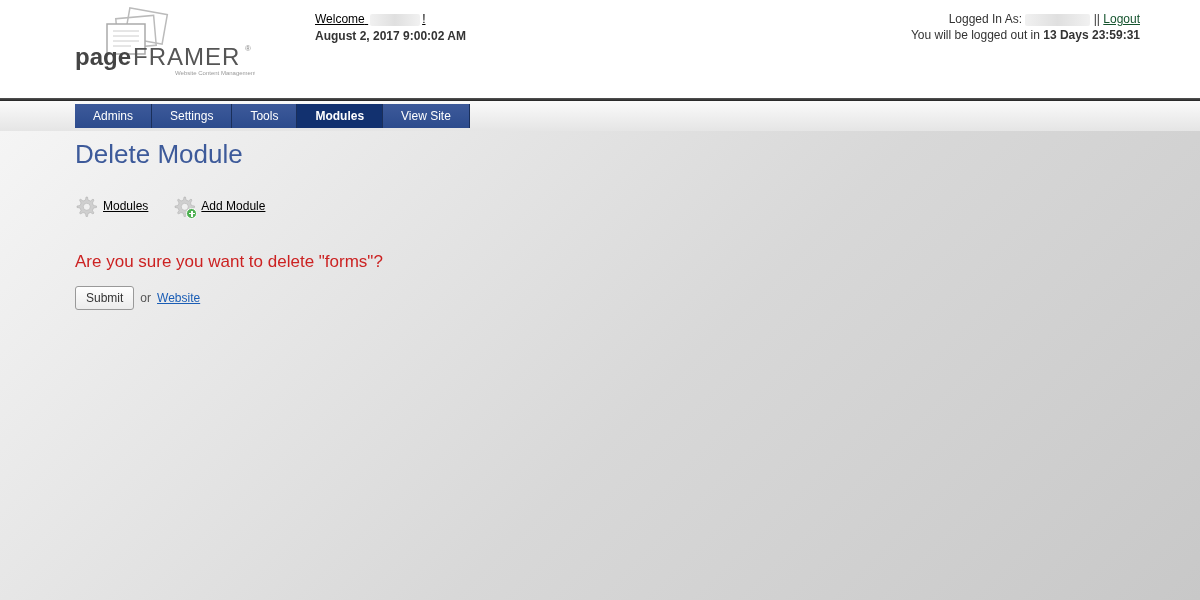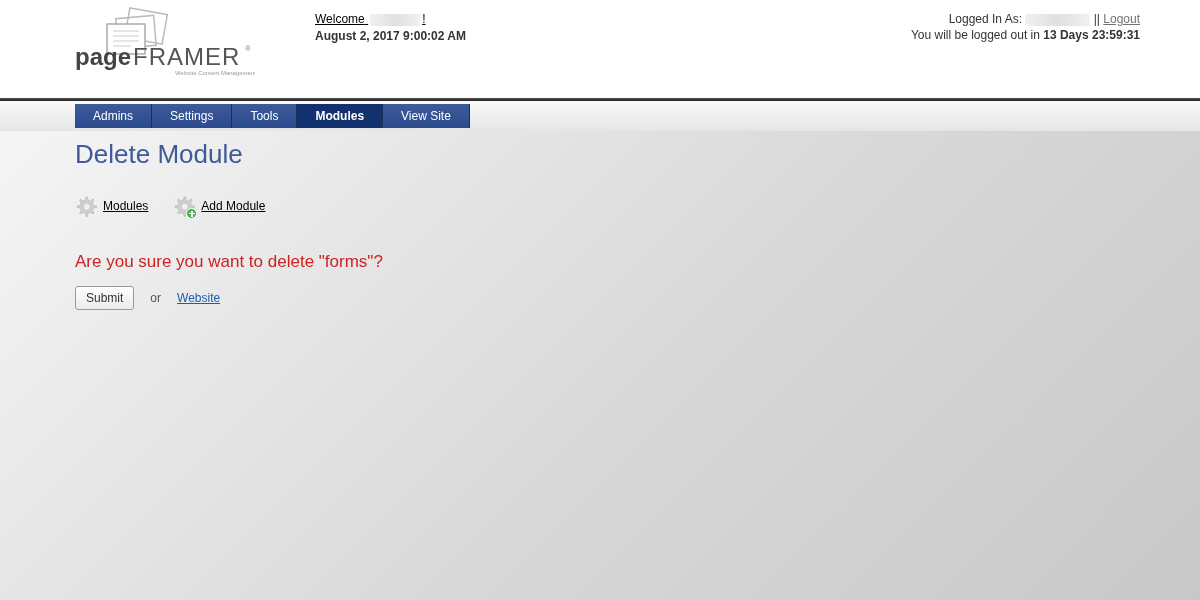--- a/index.html
+++ b/index.html
@@ -57,21 +57,21 @@
       color: #333;
     }
     .login-info .user-redacted {
       display: inline-block;
       background: linear-gradient(to right, rgba(220,220,220,0.4), rgba(220,220,220,0.9), rgba(220,220,220,0.4));
       width: 65px;
       height: 12px;
       vertical-align: middle;
       border-radius: 2px;
     }
-    .login-info a { color: #737373; text-decoration: underline; }
+    .login-info a { color: #14532d; text-decoration: underline; }
     .logout-link { }
     .countdown-line { margin-top: 2px; }
     .countdown-value { font-weight: bold; }
     .divider {
       height: 3px;
       background: linear-gradient(to bottom, #555, #222);
       width: 100%;
     }
     .nav-strip {
       background: linear-gradient(to bottom, #fafafa, #e5e5e5);
@@ -153,21 +153,21 @@
       font-size: 12px;
     }
     .confirm-text {
       color: #cc2222;
       font-size: 17px;
       margin-bottom: 14px;
     }
     .form-row {
       display: flex;
       align-items: center;
-      gap: 16px;
+      gap: 6px;
     }
     .submit-btn {
       background: linear-gradient(to bottom, #fefefe, #ececec);
       border: 1px solid #999;
       border-radius: 3px;
       padding: 4px 10px;
       font-size: 12px;
       color: #333;
       cursor: pointer;
     }

